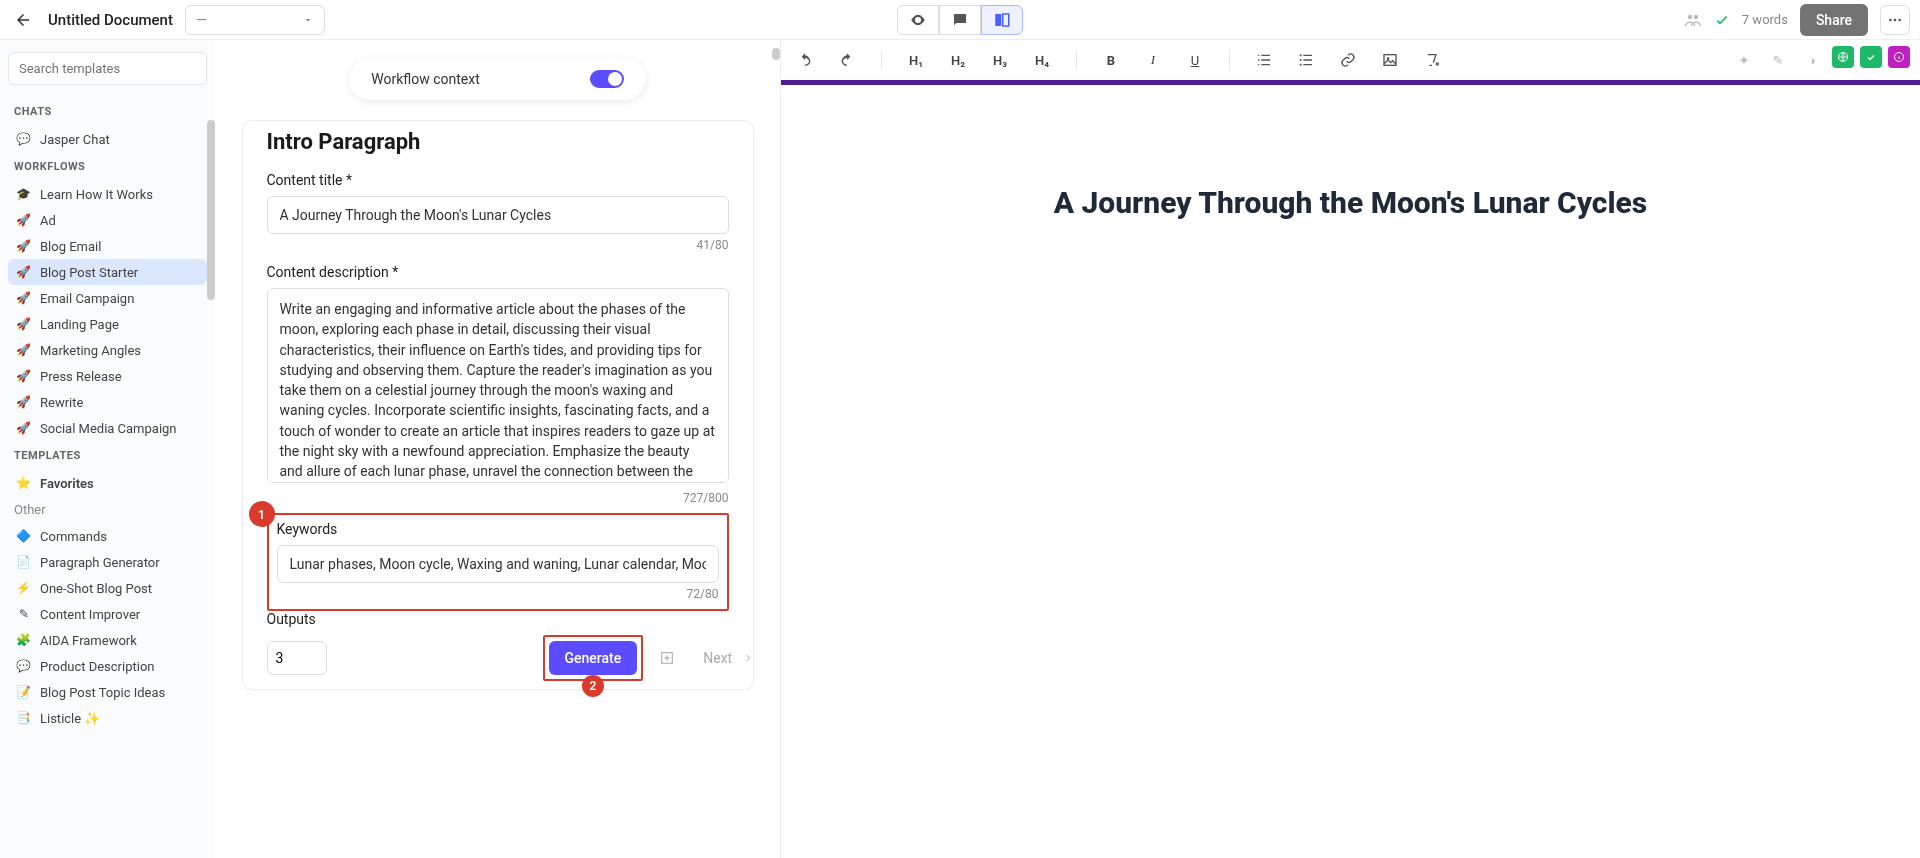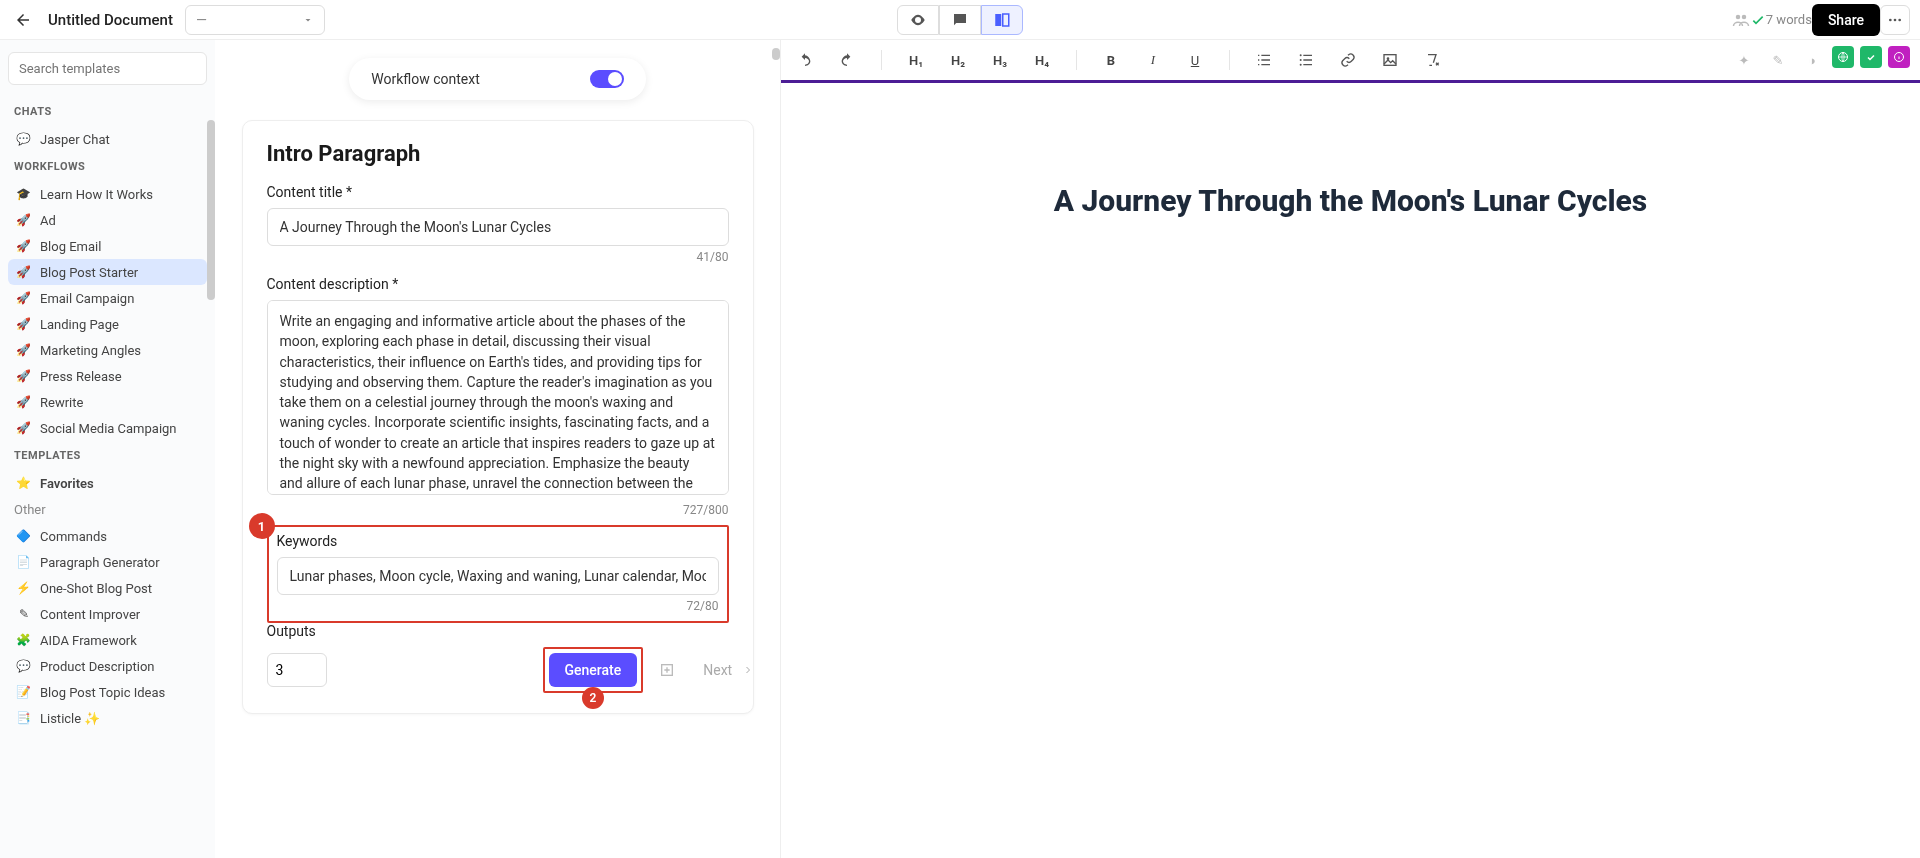--- a/index.html
+++ b/index.html
@@ -8,53 +8,53 @@
 .topbar { display: flex; align-items: center; height: 40px; padding: 0 10px; border-bottom: 1px solid #eee; gap: 10px; }
 .topbar .left { display: flex; align-items: center; gap: 12px; }
 .back-btn { font-size: 18px; cursor: pointer; padding: 4px; }
 .doc-title { font-size: 15px; font-weight: 500; color: #222; }
 .tone-select { width: 140px; height: 30px; border: 1px solid #ddd; border-radius: 6px; display: flex; align-items: center; justify-content: space-between; padding: 0 10px; color: #888; font-size: 14px; cursor: pointer; }
 .topbar .center { position: absolute; left: 50%; transform: translateX(-50%); display: flex; gap: 0; }
 .center-btn { width: 42px; height: 30px; border: 1px solid #ddd; display: flex; align-items: center; justify-content: center; cursor: pointer; background: #fff; }
 .center-btn:first-child { border-radius: 6px 0 0 6px; }
 .center-btn:last-child { border-radius: 0 6px 6px 0; }
 .center-btn.active { background: #eef1ff; border-color: #aab8ff; }
-.topbar .right { margin-left: auto; display: flex; align-items: center; gap: 0; justify-content: space-between; }
+.topbar .right { margin-left: auto; display: flex; align-items: center; gap: 12px; justify-content: space-between; }
 .word-count { font-size: 13px; color: #888; }
-.share-btn { background: #000000; color: #fff; border: none; border-radius: 6px; padding: 8px 16px; font-size: 14px; font-weight: 500; cursor: pointer; }
+.share-btn { background: #737373; color: #fff; border: none; border-radius: 6px; padding: 8px 16px; font-size: 14px; font-weight: 500; cursor: pointer; }
 .more-btn { width: 30px; height: 30px; border: 1px solid #ddd; border-radius: 6px; display: flex; align-items: center; justify-content: center; cursor: pointer; }
 .main { display: flex; flex: 1; overflow: hidden; }
 .sidebar { width: 215px; background: #fafbfc; padding: 12px 8px; overflow-y: auto; position: relative; }
 .sidebar-scroll { position: absolute; right: 0; top: 80px; width: 8px; height: 180px; background: #ccc; border-radius: 4px; }
 .search-box { width: 100%; padding: 8px 10px; border: 1px solid #e5e5e5; border-radius: 6px; font-size: 13px; background: #fff; margin-bottom: 12px; }
 .section-hdr { font-size: 11px; font-weight: 700; color: #666; letter-spacing: 0.5px; padding: 8px 6px; }
 .nav-item { display: flex; align-items: center; gap: 8px; padding: 5px 8px; font-size: 13px; color: #444; border-radius: 6px; cursor: pointer; }
 .nav-item.active { background: #dbe7ff; }
 .nav-icon { width: 16px; height: 16px; display: inline-flex; align-items: center; justify-content: center; font-size: 12px; }
 .mid-panel { flex: 0 0 565px; position: relative; overflow: hidden; display:flex; flex-direction:column; align-items:center; }
 .mid-scroll { position: absolute; right: 0; top: 8px; width: 8px; height: 12px; background: #ccc; border-radius:4px; }
 .wf-pill { margin-top: 18px; background: #fff; border-radius: 999px; box-shadow: 0 2px 8px rgba(0,0,0,0.08); padding: 12px 22px; display: flex; align-items: center; gap: 110px; font-size: 14px; color: #333; }
 .toggle { width: 34px; height: 18px; background: #5b4dff; border-radius: 999px; position: relative; cursor: pointer; }
 .toggle::after { content:""; position:absolute; right:2px; top:2px; width:14px; height:14px; background:#fff; border-radius:50%; }
-.card { margin-top: 20px; width: 512px; background: #fff; border: 1px solid #eee; border-radius: 10px; padding: 20px 24px; box-shadow: 0 1px 3px rgba(0,0,0,0.04); }
+.card { margin-top: 20px; width: 512px; background: #fff; border: 1px solid #eee; border-radius: 10px; padding: 8px 24px; box-shadow: 0 1px 3px rgba(0,0,0,0.04); }
 .card h2 { font-size: 22px; font-weight: 700; margin-bottom: 18px; color: #1a1a1a; }
 .label { font-size: 14px; color: #222; margin-bottom: 8px; display: block; }
 .text-input { width: 100%; padding: 10px 12px; border: 1px solid #ddd; border-radius: 6px; font-size: 14px; color: #333; }
 .textarea { width: 100%; padding: 10px 12px; border: 1px solid #ddd; border-radius: 6px; font-size: 14px; color: #333; line-height: 1.45; resize: none; height: 195px; }
 .counter { text-align: right; font-size: 12px; color: #888; margin-top: 4px; margin-bottom: 12px; }
 .kw-block { border: 2px solid #d93a2b; border-radius: 2px; padding: 6px 8px 8px; position: relative; margin-top:-4px; }
 .kw-badge { position:absolute; left:-20px; top:-14px; width:26px; height:26px; background:#d93a2b; border-radius:50%; color:#fff; display:flex; align-items:center; justify-content:center; font-size:13px; font-weight:600; }
 .outputs-row { display:flex; align-items:center; gap: 16px; margin-top: 8px; }
 .outputs-input { width: 60px; padding: 8px; border:1px solid #ddd; border-radius:6px; font-size:14px; text-align:left; }
 .gen-wrap { border: 2px solid #d93a2b; border-radius: 2px; padding:4px; position:relative; margin-left: 200px; }
 .gen-btn { background: #5b4dff; color:#fff; border:none; border-radius:6px; padding: 9px 16px; font-size:14px; font-weight:500; cursor:pointer; }
 .gen-badge { position:absolute; left:50%; transform:translateX(-50%); bottom:-18px; width:22px; height:22px; background:#d93a2b; border-radius:50%; color:#fff; display:flex; align-items:center; justify-content:center; font-size:12px; font-weight:600; }
 .next-group { display:flex; align-items:center; gap:10px; color:#aaa; font-size:14px; margin-left: 12px; }
 .editor { flex: 1; display:flex; flex-direction:column; border-left:1px solid #eee; }
-.toolbar { display:flex; align-items:center; gap: 14px; padding: 6px 10px; border-bottom:3px solid #4c1d95; }
+.toolbar { display:flex; align-items:center; gap: 14px; padding: 6px 10px; border-bottom:5px solid #4c1d95; }
 .tbtn { width:28px; height:28px; display:flex; align-items:center; justify-content:center; font-size:13px; color:#444; cursor:pointer; border-radius:4px; }
 .tsep { width:1px; height:20px; background:#e5e5e5; margin: 0 6px; }
 .toolbar .tright { margin-left:auto; display:flex; gap:6px; }
 .badge-sq { width:22px; height:22px; border-radius:4px; display:flex; align-items:center; justify-content:center; font-size:11px; color:#fff; }
 .editor-body { flex:1; padding: 60px 40px; overflow:auto; }
 .editor-body h1 { font-size: 30px; font-weight: 800; color:#1e2a3a; text-align:center; max-width: 640px; margin: 40px auto 0; }
 
 svg { display:block; }
 </style>
 </head>

